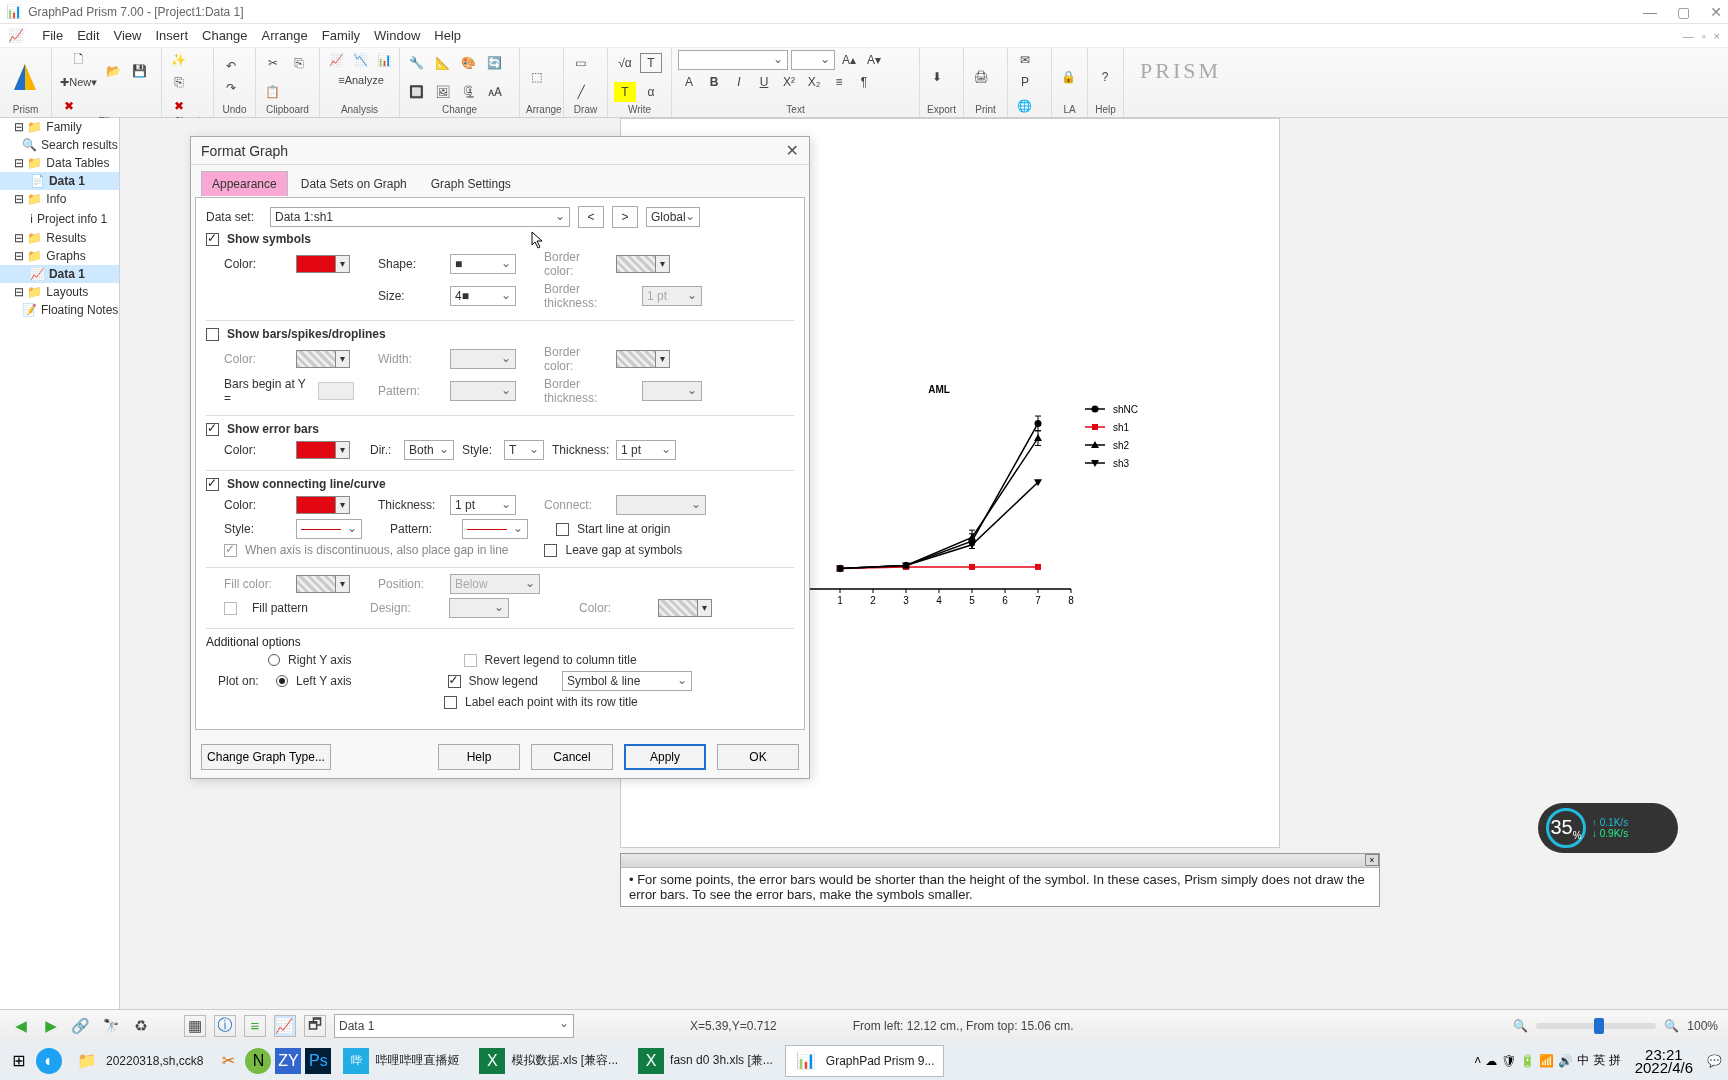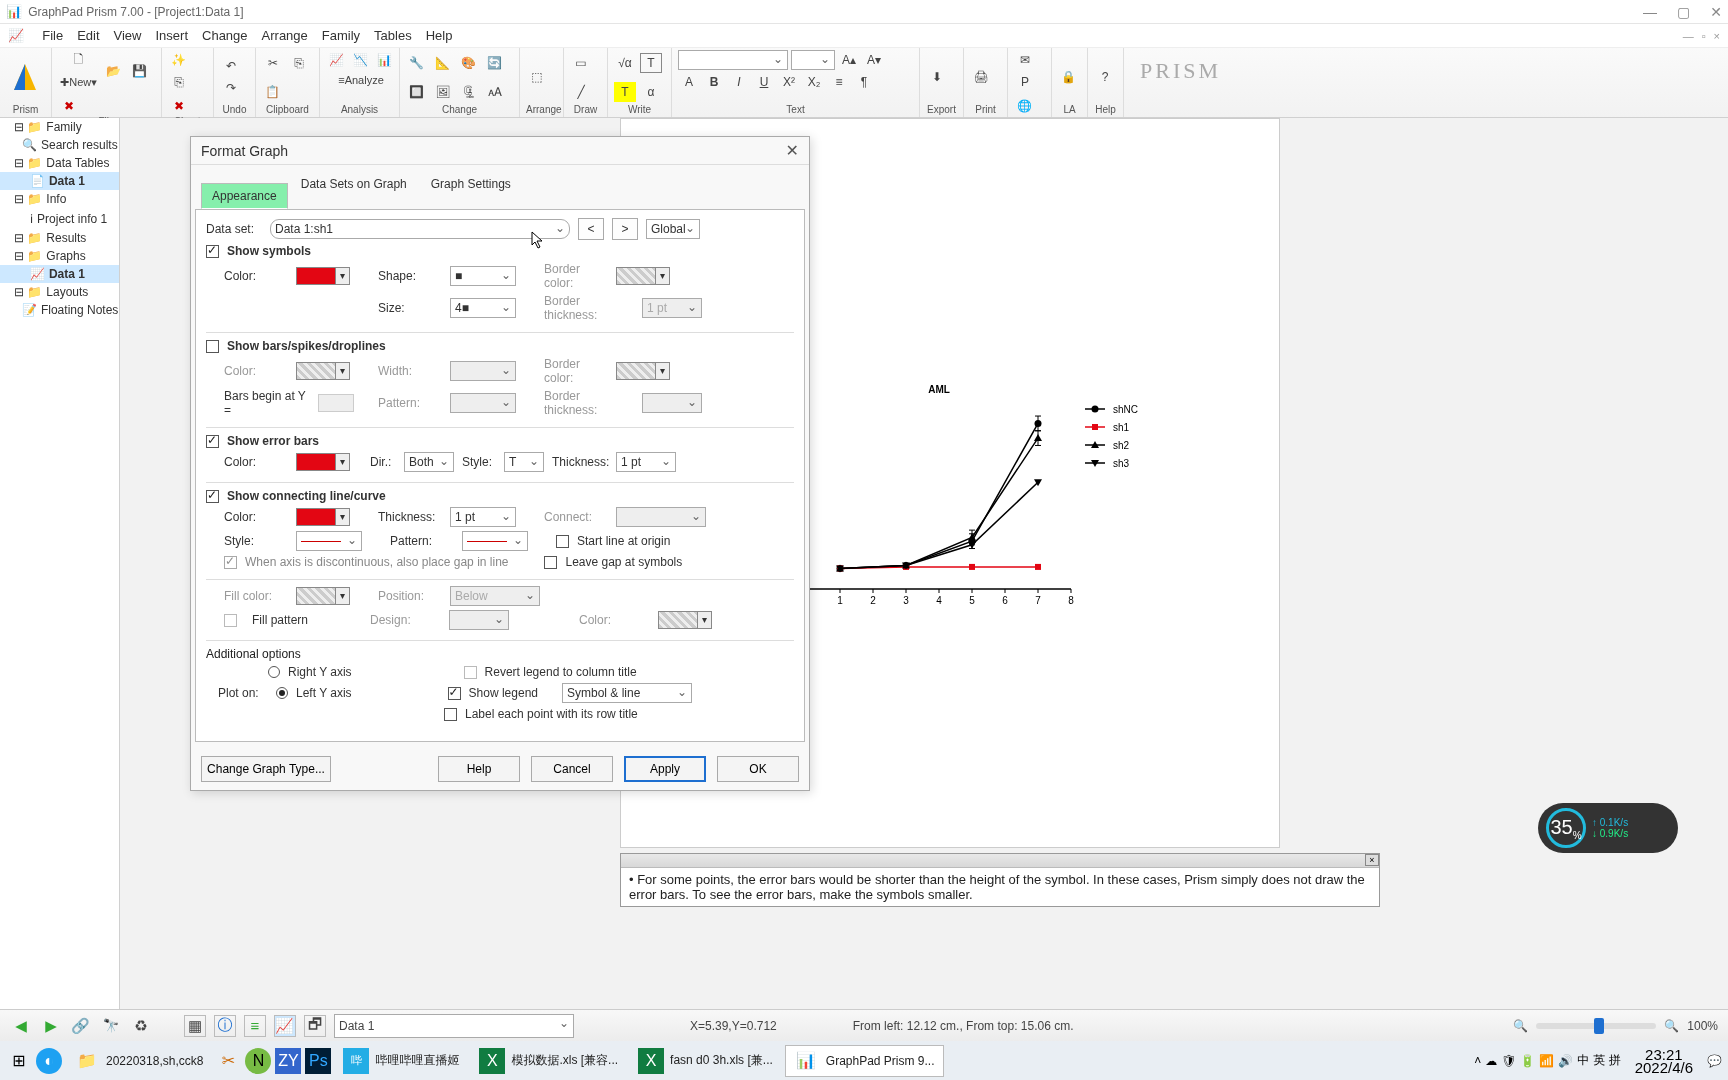--- a/index.html
+++ b/index.html
@@ -26,21 +26,21 @@
 .graphpage { position:absolute; left:500px; top:0; width:660px; height:730px; background:#fff; border:1px solid #ccc;}
 .info-panel { position:absolute; left:500px; top:735px; width:760px; background:#fff; border:1px solid #999;}
 .info-panel .ipbar { height:14px; background:linear-gradient(#e8e8e8,#d8d8d8); border-bottom:1px solid #bbb; position:relative;}
 .info-panel .ipbar .xbox { position:absolute; right:0; top:0; width:14px; height:12px; border:1px solid #888; background:#ddd; font-size:9px; text-align:center; line-height:10px;}
 .info-panel .iptext { padding:4px 8px; font-size:13px; color:#222; }
 .dialog { position:absolute; left:70px; top:18px; width:620px; background:#f8f8f8; border:1px solid #aaa; box-shadow:2px 2px 10px rgba(0,0,0,.15); }
 .dialog .dlgtitle { height:28px; display:flex; align-items:center; padding:0 10px; font-size:14px; color:#333; border-bottom:1px solid #ddd;}
 .dialog .dlgtitle .close { margin-left:auto; font-size:16px; color:#555;}
 .tabs { display:flex; padding:6px 10px 0; gap:2px;}
 .tab { padding:5px 10px; font-size:12px; color:#333; border:1px solid transparent;}
-.tab.active { background:#86efac; border:1px solid #bbb; border-bottom-color:#fff;margin-top:12px;}
+.tab.active { background:#f9a8d4; border:1px solid #bbb; border-bottom-color:#fff;}
 .dlgbody { background:#fff; border:1px solid #bbb; margin:0 4px 6px; padding:8px 10px 4px;}
 .fgroup { border-bottom:1px solid #ddd; padding-bottom:6px; margin-bottom:6px;}
 .fgroup .title { font-size:12px; color:#222; margin-bottom:4px;}
 .row { display:flex; align-items:center; gap:8px; margin-bottom:4px; font-size:12px; color:#333; flex-wrap:wrap;}
 .lbl { width:80px; font-size:12px; color:#333;}
 .lbl.sm { width:64px;}
 .lbl.dis { color:#999;}
 .sel { border:1px solid #aaa; background:#fff; height:20px; font-size:12px; padding:0 18px 0 4px; position:relative; display:inline-flex; align-items:center;}
 .sel::after { content:"⌄"; position:absolute; right:4px; color:#666; font-size:12px; top:1px;}
 .sel.dis { background:#eee; color:#aaa;}
@@ -81,21 +81,21 @@
 
 <div class="menubar">
   <span class="appicon">📈</span>
   <span>File</span>
   <span>Edit</span>
   <span>View</span>
   <span>Insert</span>
   <span>Change</span>
   <span>Arrange</span>
   <span>Family</span>
-  <span>Tables</span>
+  <span>Window</span>
   <span>Help</span>
   <div class="mdi-row">
     <span>—</span>
     <span>▫</span>
     <span>×</span>
   </div>
 </div>
 
 <div class="ribbon">
   <div class="ribbon-group" style="width:52px;">
@@ -381,21 +381,21 @@
         <span class="close">✕</span>
       </div>
       <div class="tabs">
         <div class="tab active">Appearance</div>
         <div class="tab">Data Sets on Graph</div>
         <div class="tab">Graph Settings</div>
       </div>
       <div class="dlgbody">
         <div class="row">
             <span class="lbl" style="width:56px;">Data set:</span>
-          <div class="sel" style="width:300px;border-radius:9px;">
+          <div class="sel" style="width:300px;">
               <span>Data 1:sh1</span>
             </div>
           <div class="sqbtn">&lt;</div>
           <div class="sqbtn">&gt;</div>
           <div class="sel" style="width:54px;">
               <span>Global</span>
             </div>
         </div>
         <div style="position:absolute; left:340px; top:94px;">
            <svg width="14" height="18">

